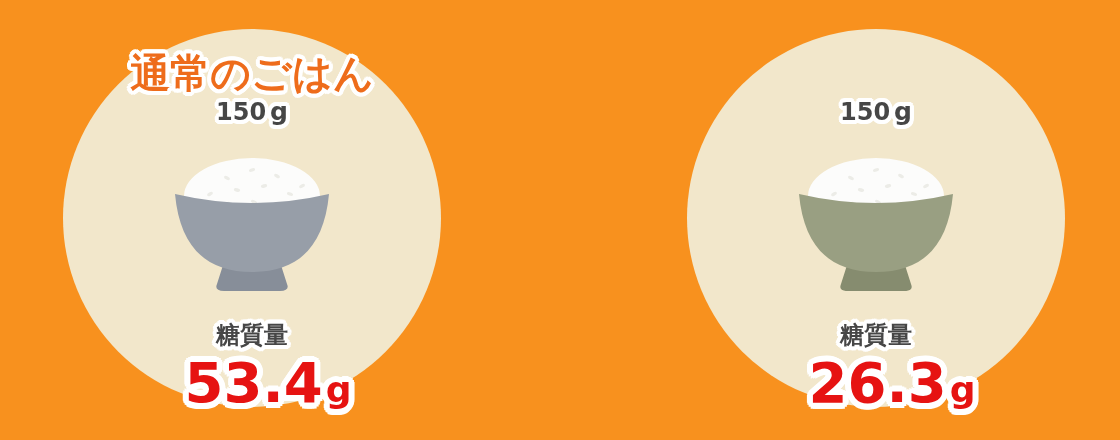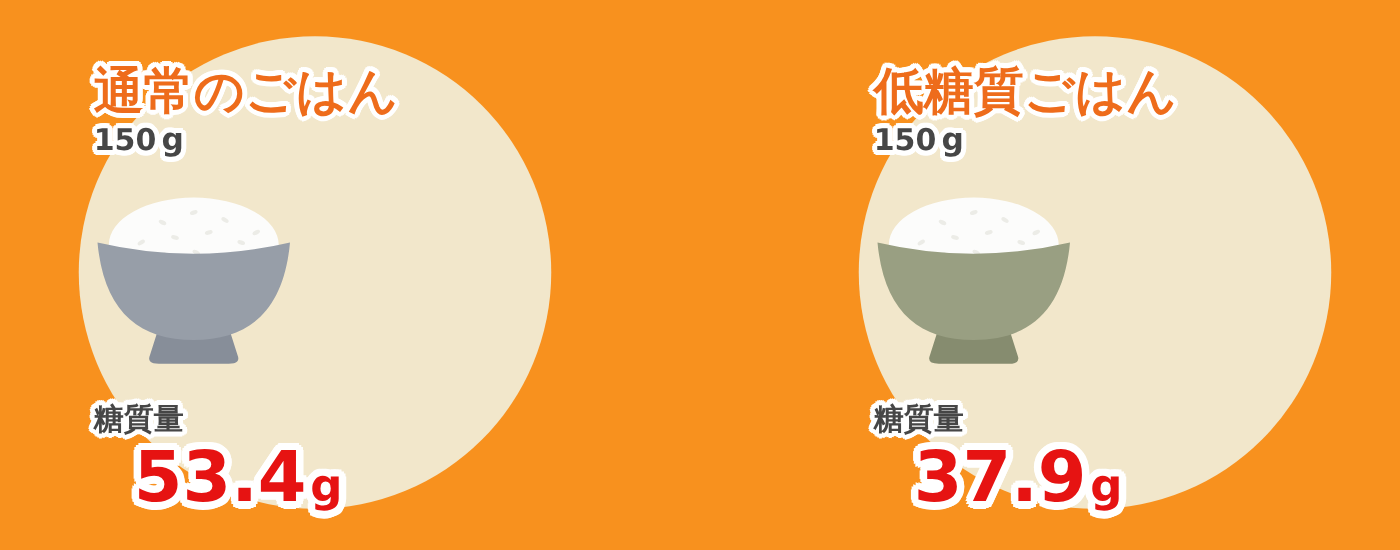--- a/index.html
+++ b/index.html
@@ -17,21 +17,21 @@
     background:var(--background);
     font-family:"DejaVu Sans","Liberation Sans",sans-serif;
   }
   .stage{position:relative;width:1120px;height:440px;background:var(--background);}
   .card{
     position:absolute;top:29px;width:378px;height:378px;
     border-radius:50%;background:var(--circle);
   }
   .card-left{left:63px;}
   .card-right{left:687px;}
-  .card > div{position:absolute;left:12px;width:100%;line-height:1;}
+  .card > div{position:absolute;left:0;width:100%;text-align:center;line-height:1;}
   .title{
     top:24px;font-size:40px;font-weight:bold;color:var(--title);
   }
   .serving{top:70px;font-weight:bold;color:var(--text);}
   .serving .amt{font-size:24px;}
   .serving .unit{font-size:25px;margin-left:4px;}
   .bowl-wrap{top:127px;}
   .bowl-wrap svg{display:inline-block;}
   .label{top:294px;font-size:24px;font-weight:bold;color:var(--text);}
   .value{top:326px;font-weight:bold;color:var(--number);}
@@ -89,21 +89,20 @@
         <path d="M3,38 C8,92 35,116 80,116 C125,116 152,92 157,38 Q80,56 3,38 Z" fill="#979ea8"></path>
       </svg>
     </div>
     <div class="label o-sm">糖質量</div>
     <div class="value o-lg">
       <span class="amt">53.4</span><span class="unit">g</span>
     </div>
   </section>
 
   <section class="card card-right">
-    <div class="title o-sm">低糖質ごはん</div>
     <div class="serving o-sm">
       <span class="amt">150</span><span class="unit">g</span>
     </div>
     <div class="bowl-wrap">
       <svg width="160" height="140" viewBox="0 0 160 140">
         <path class="rice" d="M12,40 A68,38 0 0 1 148,40 L148,62 L12,62 Z"></path>
         <g>
           <ellipse class="speckle" cx="55" cy="22" rx="3.2" ry="1.7" transform="rotate(25 55 22)"></ellipse>
           <ellipse class="speckle" cx="80" cy="14" rx="3.2" ry="1.7" transform="rotate(-20 80 14)"></ellipse>
           <ellipse class="speckle" cx="105" cy="20" rx="3.2" ry="1.7" transform="rotate(30 105 20)"></ellipse>
@@ -119,17 +118,17 @@
           <ellipse class="speckle" cx="108" cy="50" rx="3.2" ry="1.7" transform="rotate(-30 108 50)"></ellipse>
           <ellipse class="speckle" cx="70" cy="58" rx="3.2" ry="1.7" transform="rotate(10 70 58)"></ellipse>
           <ellipse class="speckle" cx="95" cy="57" rx="3.2" ry="1.7" transform="rotate(-10 95 57)"></ellipse>
         </g>
         <path d="M52,106 L45,128 Q42,135 52,135 L108,135 Q118,135 115,128 L108,106 Z" fill="#868c6f"></path>
         <path d="M3,38 C8,92 35,116 80,116 C125,116 152,92 157,38 Q80,56 3,38 Z" fill="#999f82"></path>
       </svg>
     </div>
     <div class="label o-sm">糖質量</div>
     <div class="value o-lg">
-      <span class="amt">37.9</span><span class="unit">g</span>
+      <span class="amt">26.3</span><span class="unit">g</span>
     </div>
   </section>
 
 </div>
 
 </body></html>

